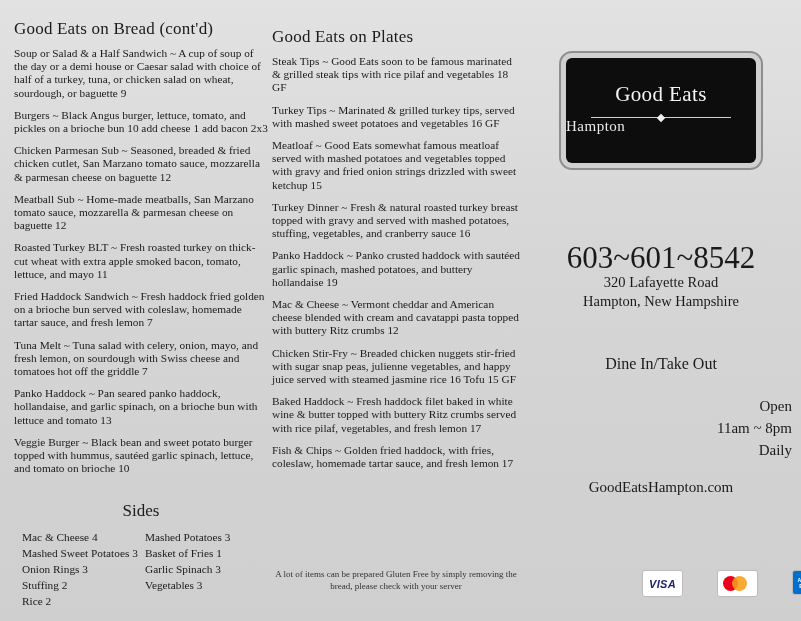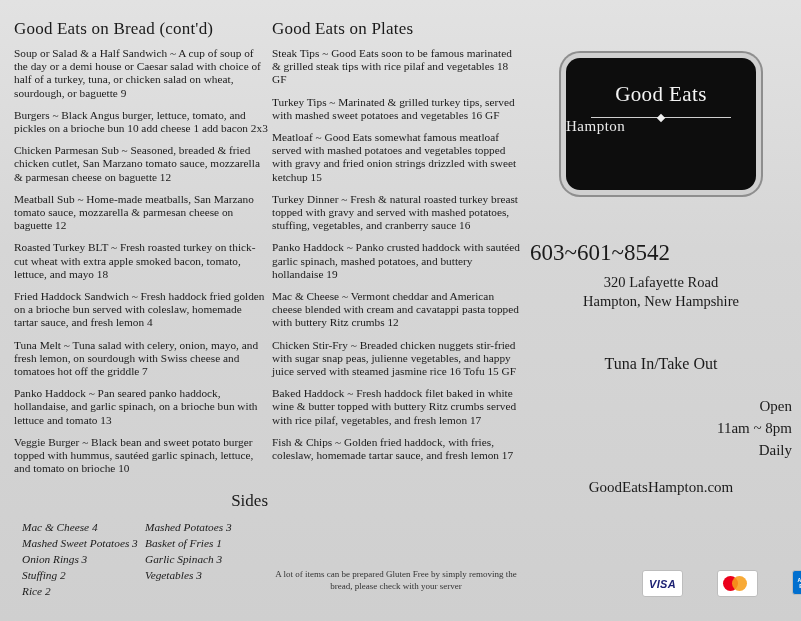--- a/index.html
+++ b/index.html
@@ -18,68 +18,68 @@
     position: relative;
     width: 801px;
     height: 621px;
     background: linear-gradient(180deg, #e2e2e2 0%, #d6d6d6 40%, #cfcfcf 100%);
   }
   .col {
     position: absolute;
     top: 0;
   }
   .col-left  { left: 14px;  width: 254px; }
-  .col-mid   { left: 272px; width: 248px; }
+  .col-mid   { left: 272px; width: 248px; margin-top: 8px; }
 
   .col-title {
     text-align: left;
     font-size: 17px;
     font-weight: normal;
     letter-spacing: .2px;
     margin: 19px 0 8px 0;
   }
   .item {
     font-size: 11.3px;
     line-height: 13.2px;
     margin-bottom: 9px;
     text-align: left;
   }
   .sides-title {
-    text-align: right;
+    text-align: center;
     font-size: 17px;
-    margin: 16px 0 8px 0;
+    margin: 26px 0 8px 0;
   }
   .sides-grid {
     display: flex;
     font-size: 11.3px;
     line-height: 16px;
     padding-left: 8px;
   }
-  .sides-col { width: 50%; font-style: italic; }
+  .sides-col { width: 50%; }
 
   .gf-note {
     position: absolute;
     left: 272px;
     top: 568px;
     width: 248px;
     text-align: center;
     font-size: 9px;
     line-height: 12px;
     color: #333;
   }
 
   
   .logo-box {
     position: absolute;
     left: 566px;
     top: 58px;
     width: 190px;
-    height: 132px;
+    height: 105px;
     background: #0d0d0d;
-    border-radius: 14px;
+    border-radius: 6px;
     box-shadow: 0 0 0 5px #d0d0d0, 0 0 0 7px #8e8e8e;
   }
   .logo-name {
     color: #f4f4f4;
     text-align: center;
     font-size: 21px;
     margin-top: 24px;
     letter-spacing: .4px;
   }
   .logo-rule {
@@ -102,21 +102,22 @@
   }
   .logo-sub {
     color: #eaeaea;
     text-align: left;
     font-size: 15px;
     letter-spacing: .5px;
   }
   .phone {
     position: absolute;
     left: 530px; top: 240px; width: 262px;
-    font-size: 23px;
+    text-align: center;
+    font-size: 31px;
   }
   .addr {
     position: absolute;
     left: 530px; top: 273px; width: 262px;
     text-align: center;
     font-size: 14.5px;
     line-height: 19px;
   }
   .dinein {
     position: absolute;
@@ -207,22 +208,22 @@
 
 <div class="page">
 
   <div class="col col-left">
     <div class="col-title">Good Eats on Bread (cont'd)</div>
 
     <div class="item">Soup or Salad &amp; a Half Sandwich ~ A cup of soup of the day or a demi house or Caesar salad with choice of half of a turkey, tuna, or chicken salad on wheat, sourdough, or baguette 9</div>
     <div class="item">Burgers ~ Black Angus burger, lettuce, tomato, and pickles on a brioche bun 10 add cheese 1 add bacon 2x3</div>
     <div class="item">Chicken Parmesan Sub ~ Seasoned, breaded &amp; fried chicken cutlet, San Marzano tomato sauce, mozzarella &amp; parmesan cheese on baguette 12</div>
     <div class="item">Meatball Sub ~ Home-made meatballs, San Marzano tomato sauce, mozzarella &amp; parmesan cheese on baguette 12</div>
-    <div class="item">Roasted Turkey BLT ~ Fresh roasted turkey on thick-cut wheat with extra apple smoked bacon, tomato, lettuce, and mayo 18</div>
-    <div class="item">Fried Haddock Sandwich ~ Fresh haddock fried golden on a brioche bun served with coleslaw, homemade tartar sauce, and fresh lemon 4</div>
+    <div class="item">Roasted Turkey BLT ~ Fresh roasted turkey on thick-cut wheat with extra apple smoked bacon, tomato, lettuce, and mayo 11</div>
+    <div class="item">Fried Haddock Sandwich ~ Fresh haddock fried golden on a brioche bun served with coleslaw, homemade tartar sauce, and fresh lemon 7</div>
     <div class="item">Tuna Melt ~ Tuna salad with celery, onion, mayo, and fresh lemon, on sourdough with Swiss cheese and tomatoes hot off the griddle 7</div>
     <div class="item">Panko Haddock ~ Pan seared panko haddock, hollandaise, and garlic spinach, on a brioche bun with lettuce and tomato 13</div>
     <div class="item">Veggie Burger ~ Black bean and sweet potato burger topped with hummus, sautéed garlic spinach, lettuce, and tomato on brioche 10</div>
 
     <div class="sides-title">Sides</div>
     <div class="sides-grid">
       <div class="sides-col">
         <div>Mac &amp; Cheese 4</div>
         <div>Mashed Sweet Potatoes 3</div>
         <div>Onion Rings 3</div>
@@ -260,21 +261,21 @@
     <div class="logo-sub">Hampton</div>
   </div>
 
   <div class="phone">603~601~8542</div>
 
   <div class="addr">
     <div>320 Lafayette Road</div>
     <div>Hampton, New Hampshire</div>
   </div>
 
-  <div class="dinein">Tuna In/Take Out</div>
+  <div class="dinein">Dine In/Take Out</div>
 
   <div class="hours">
     <div>Open</div>
     <div>11am ~ 8pm</div>
     <div>Daily</div>
   </div>
 
   <div class="website">GoodEatsHampton.com</div>
 
   <div class="cards">

